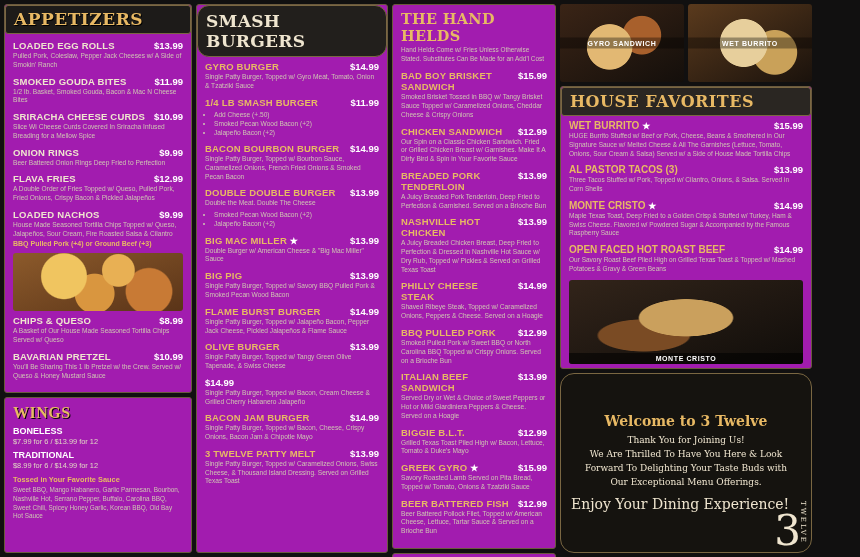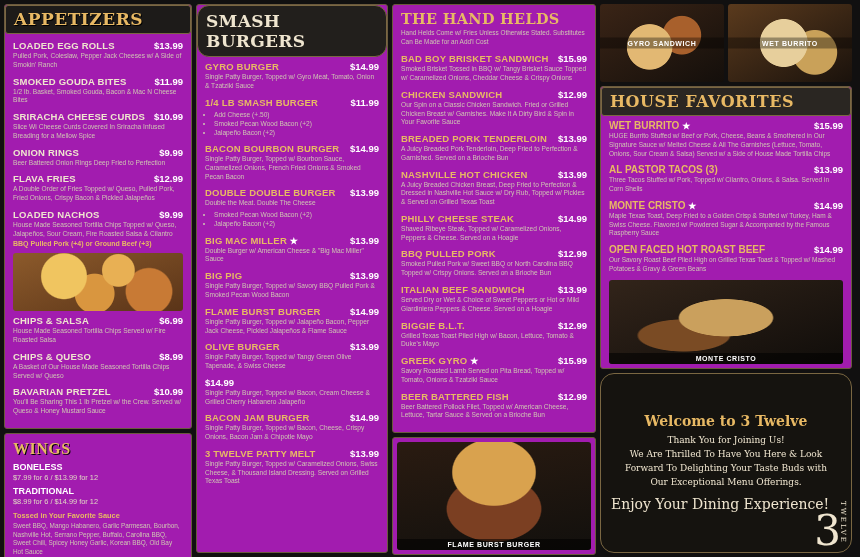--- a/index.html
+++ b/index.html
@@ -123,21 +123,21 @@
   }
   .head-box h2 {
     font-family: "DejaVu Serif", serif; font-size: 17px; color: #efe5cf;
     letter-spacing: .3px;
   }
   .intro { font-size: 7.4px; color: #d8cdb9; line-height: 1.4; margin: 2px 0 7px; }
   .bullets { margin: 2px 0 0 9px; }
   .bullets li { font-size: 6.6px; color: #cfc5b4; line-height: 1.4; }
 
   
-  .c3 { width: 204px; }
+  .c3 { width: 164px; }
   .hh-head h2 {
     font-family: "DejaVu Serif", serif; font-size: 14.5px; color: #e8b964;
     letter-spacing: .3px;
   }
   .hh-sub { font-size: 6.4px; color: #cfc5b4; line-height: 1.35; margin-top: 2px; }
 
   
   .c4 { width: 252px; }
   .photo-row { display: flex; gap: 4px; }
   .photo-row .food-photo { flex: 1; height: 78px; margin: 0; }
@@ -241,27 +241,20 @@
           <div class="item-head">
             <span class="item-name cream">LOADED NACHOS</span>
             <span class="item-price white">$9.99</span>
           </div>
           <div class="item-desc">House Made Seasoned Tortilla Chips Topped w/ Queso, Jalapeños, Sour Cream, Fire Roasted Salsa &amp; Cilantro</div>
           <div class="note-gold">BBQ Pulled Pork  (+4) or Ground Beef (+3)</div>
         </div>
 
         <div class="food-photo ph-nachos"></div>
 
-        <div class="item">
-          <div class="item-head">
-            <span class="item-name cream">CHIPS &amp; SALSA</span>
-            <span class="item-price white">$6.99</span>
-          </div>
-          <div class="item-desc">House Made Seasoned Tortilla Chips Served w/ Fire Roasted Salsa</div>
-        </div>
 
         <div class="item">
           <div class="item-head">
             <span class="item-name cream">CHIPS &amp; QUESO</span>
             <span class="item-price white">$8.99</span>
           </div>
           <div class="item-desc">A Basket of Our House Made Seasoned Tortilla Chips Served w/ Queso</div>
         </div>
 
         <div class="item">

